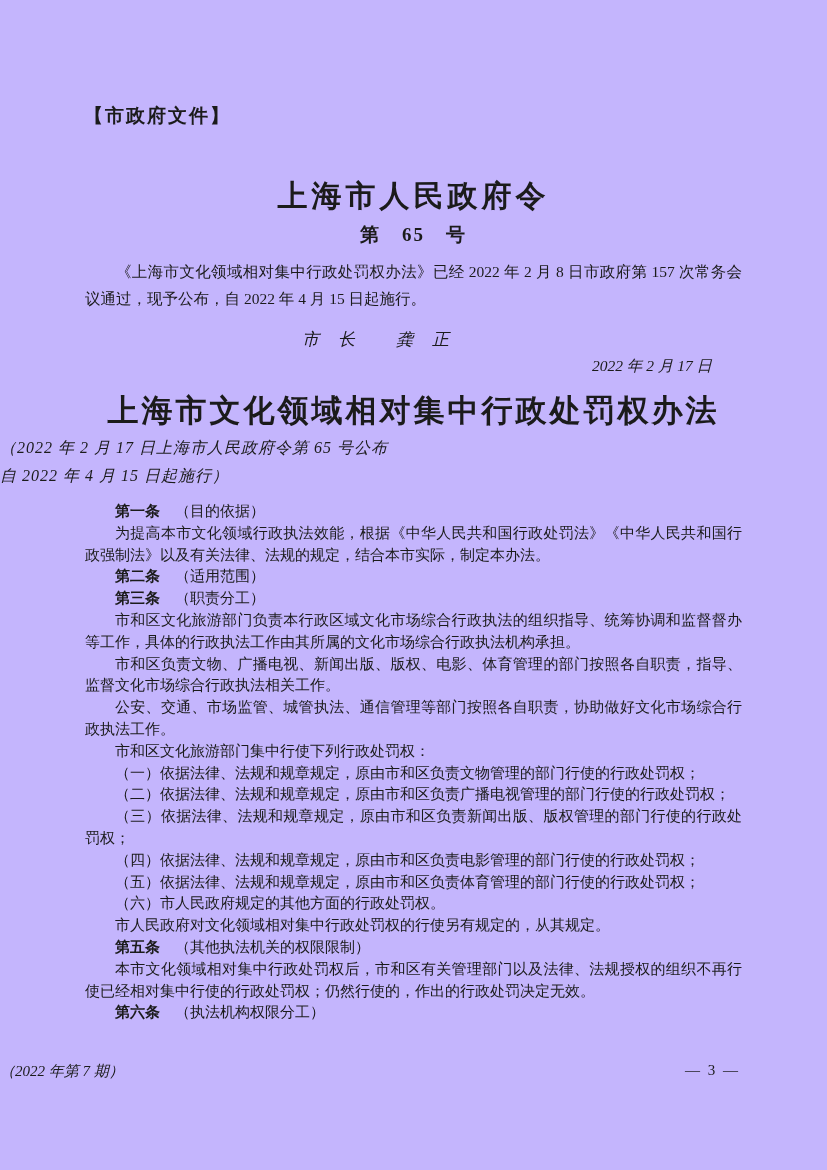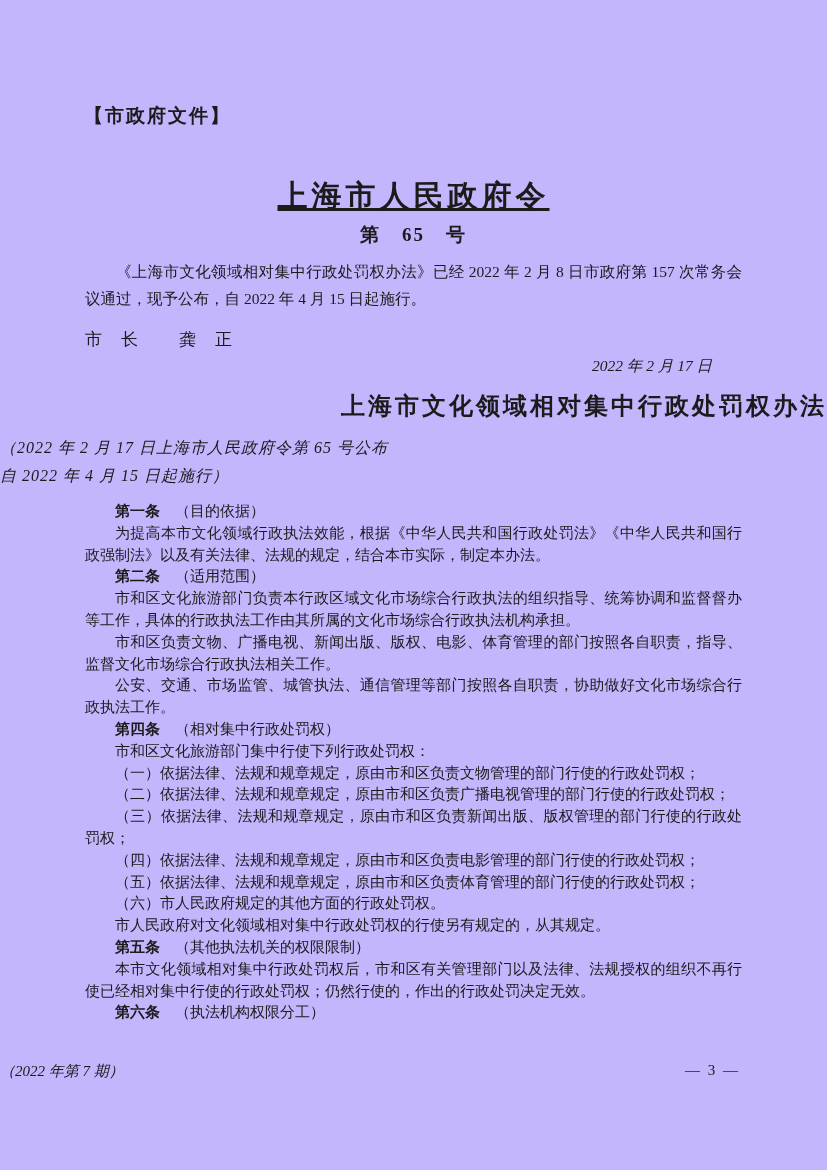--- a/index.html
+++ b/index.html
@@ -24,21 +24,20 @@
   }
   .decree-title {
     position: absolute;
     left: 0;
     top: 176px;
     width: 827px;
     text-align: center;
     font-size: 30px;
     font-weight: bold;
     letter-spacing: 4px;
-    text-decoration: underline;
   }
   .decree-number {
     position: absolute;
     left: 0;
     top: 222px;
     width: 827px;
     text-align: center;
     font-size: 19px;
     font-weight: bold;
     letter-spacing: 2px;
@@ -53,43 +52,44 @@
     text-indent: 2em;
     text-align: justify;
   }
   .signature-line {
     position: absolute;
     left: 85px;
     top: 328px;
     width: 657px;
     box-sizing: border-box;
     padding-right: 75px;
-    text-align: left;
+    text-align: center;
+    font-style: italic;
     font-size: 17px;
     letter-spacing: 1px;
   }
   .signer-name { margin-left: 40px; }
   .signature-date {
     position: absolute;
     left: 85px;
     top: 356px;
     width: 657px;
     box-sizing: border-box;
     padding-right: 30px;
     text-align: right;
     font-style: italic;
     font-size: 15.5px;
   }
   .reg-title {
     position: absolute;
     left: 0;
     top: 390px;
     width: 827px;
-    text-align: right;
-    font-size: 24px;
+    text-align: center;
+    font-size: 31px;
     font-weight: bold;
     letter-spacing: 3px;
   }
   .reg-subtitle1, .reg-subtitle2 {
     position: absolute;
     left: 0;
     width: 827px;
     font-style: italic;
     font-size: 16px;
     letter-spacing: 1px;
@@ -146,24 +146,24 @@
   <div class="reg-title">上海市文化领域相对集中行政处罚权办法</div>
 
   <div class="reg-subtitle1">（2022 年 2 月 17 日上海市人民政府令第 65 号公布</div>
 
   <div class="reg-subtitle2">自 2022 年 4 月 15 日起施行）</div>
 
   <div class="paragraphs">
       <div class="para"><span class="article-label">第一条</span>　（目的依据）</div>
       <div class="para">为提高本市文化领域行政执法效能，根据《中华人民共和国行政处罚法》《中华人民共和国行政强制法》以及有关法律、法规的规定，结合本市实际，制定本办法。</div>
       <div class="para"><span class="article-label">第二条</span>　（适用范围）</div>
+      <div class="para"><span class="article-label">第三条</span>　（职责分工）</div>
       <div class="para">市和区文化旅游部门负责本行政区域文化市场综合行政执法的组织指导、统筹协调和监督督办等工作，具体的行政执法工作由其所属的文化市场综合行政执法机构承担。</div>
       <div class="para">市和区负责文物、广播电视、新闻出版、版权、电影、体育管理的部门按照各自职责，指导、监督文化市场综合行政执法相关工作。</div>
       <div class="para">公安、交通、市场监管、城管执法、通信管理等部门按照各自职责，协助做好文化市场综合行政执法工作。</div>
-      <div class="para"><span class="article-label">第四条</span>　（相对集中行政处罚权）</div>
       <div class="para">市和区文化旅游部门集中行使下列行政处罚权：</div>
       <div class="para">（一）依据法律、法规和规章规定，原由市和区负责文物管理的部门行使的行政处罚权；</div>
       <div class="para">（二）依据法律、法规和规章规定，原由市和区负责广播电视管理的部门行使的行政处罚权；</div>
       <div class="para">（三）依据法律、法规和规章规定，原由市和区负责新闻出版、版权管理的部门行使的行政处罚权；</div>
       <div class="para">（四）依据法律、法规和规章规定，原由市和区负责电影管理的部门行使的行政处罚权；</div>
       <div class="para">（五）依据法律、法规和规章规定，原由市和区负责体育管理的部门行使的行政处罚权；</div>
       <div class="para">（六）市人民政府规定的其他方面的行政处罚权。</div>
       <div class="para">市人民政府对文化领域相对集中行政处罚权的行使另有规定的，从其规定。</div>
       <div class="para"><span class="article-label">第五条</span>　（其他执法机关的权限限制）</div>
       <div class="para">本市文化领域相对集中行政处罚权后，市和区有关管理部门以及法律、法规授权的组织不再行使已经相对集中行使的行政处罚权；仍然行使的，作出的行政处罚决定无效。</div>

